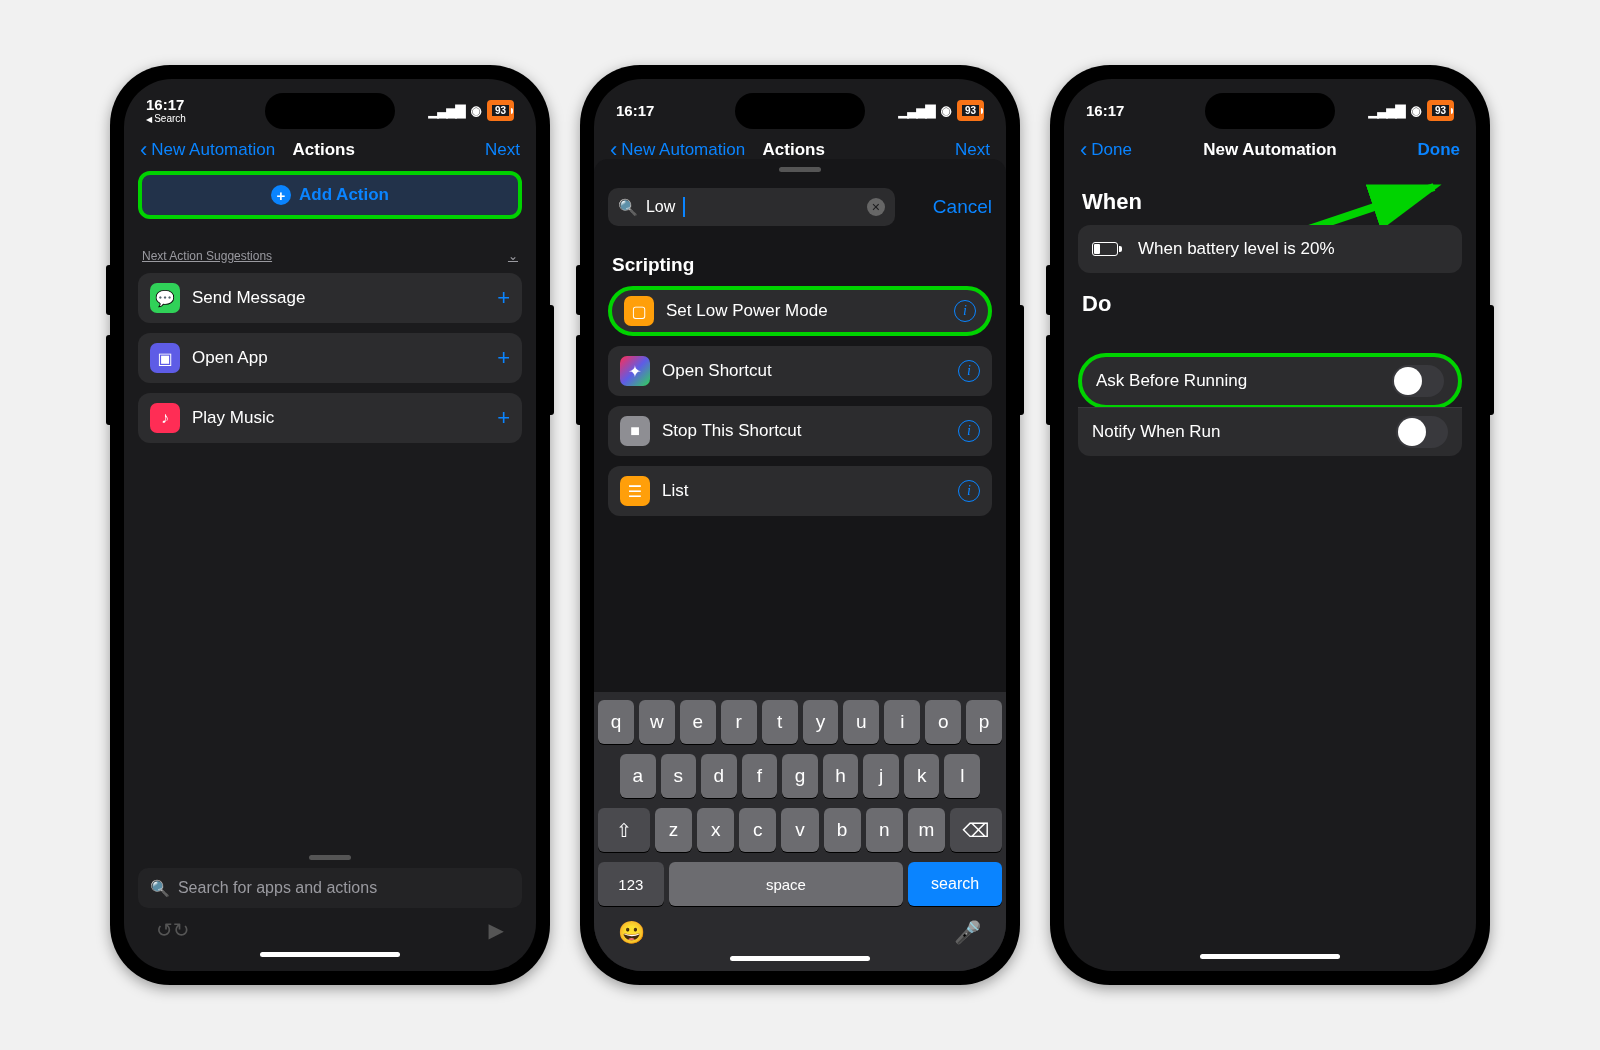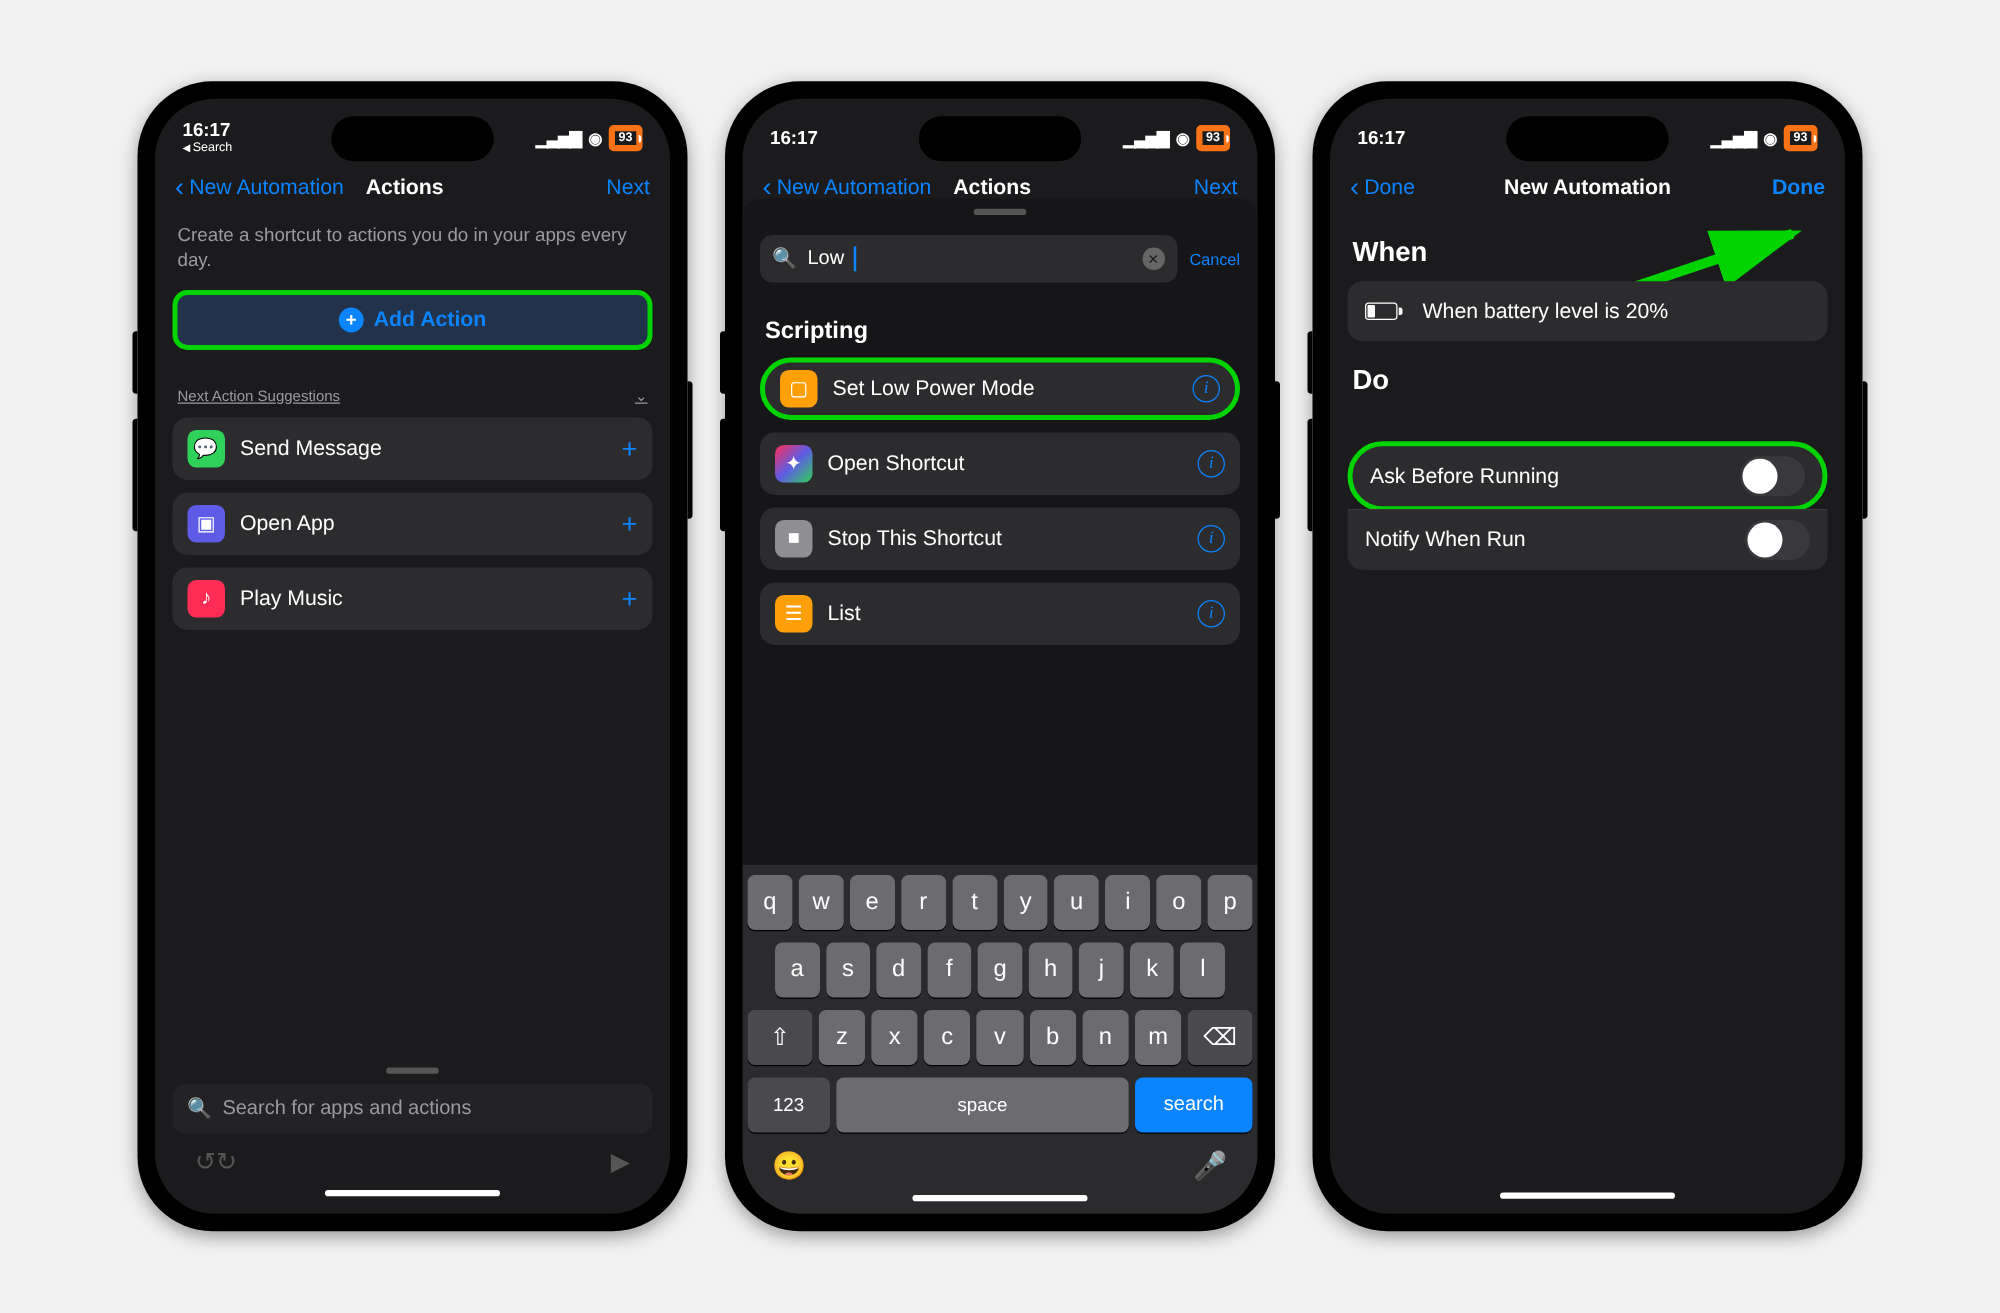--- a/index.html
+++ b/index.html
@@ -66,21 +66,21 @@
   .bottom-icons{display:flex;justify-content:space-between;align-items:center;padding:10px 18px 0;color:#555;font-size:20px;}
   .home-ind{width:140px;height:5px;background:#fff;border-radius:3px;margin:10px auto 4px;}
   
   .sheet{position:absolute;left:0;right:0;bottom:0;top:80px;background:#161618;border-radius:14px 14px 0 0;display:flex;flex-direction:column;}
   .sheet .grab{margin-top:8px;}
   .srow{display:flex;align-items:center;gap:10px;padding:8px 14px;}
   .sinput{flex:1;background:var(--cell);height:38px;border-radius:10px;display:flex;align-items:center;padding:0 10px;font-size:16px;gap:8px;}
   .sinput .cursor{border-right:2px solid var(--ios-blue);height:20px;animation:blink 1s steps(1) infinite;}
   @keyframes blink{50%{opacity:0;}}
   .clear-circle{width:18px;height:18px;background:#666;border-radius:50%;display:flex;align-items:center;justify-content:center;font-size:11px;color:#1b1b1d;margin-left:auto;}
-  .cancel{color:var(--ios-blue);font-size:13px;}
+  .cancel{color:var(--ios-blue);font-size:19px;margin-left:28px;}
   .sheet-body{padding:4px 14px;}
   .kb{background:var(--kb-bg);padding:8px 4px 6px;margin-top:auto;}
   .krow{display:flex;gap:5px;justify-content:center;margin-bottom:10px;}
   .key{background:var(--key);color:#fff;height:44px;border-radius:6px;flex:1;font-size:19px;display:flex;align-items:center;justify-content:center;box-shadow:0 1px 0 #000;}
   .krow.r2{padding:0 22px;}
   .kdark{background:var(--key-dark);}
   .kwide{flex:1.4;}
   .kspace{flex:5;}
   .ksearch{flex:2;background:var(--ios-blue);font-size:16px;}
   .kb-bottom{display:flex;justify-content:space-between;padding:4px 20px 0;font-size:22px;}
@@ -116,21 +116,20 @@
     </div>
     <div class="nav">
       <div class="nav-left">
         <span class="chev">‹</span>
         <span>New Automation</span>
         &nbsp;&nbsp;<span class="nav-title">Actions</span>
       </div>
       <div class="nav-right">Next</div>
     </div>
     <div class="content">
-      <div class="helper">Create a shortcut to actions you do in your apps every day.</div>
       <div class="add-action">
         <span class="plus-circle">+</span>
         <span>Add Action</span>
       </div>
       <div class="section-head">
         <span>Next Action Suggestions</span>
         <span>⌄</span>
       </div>
       <div id="p1-suggest">
           <div class="cell">

